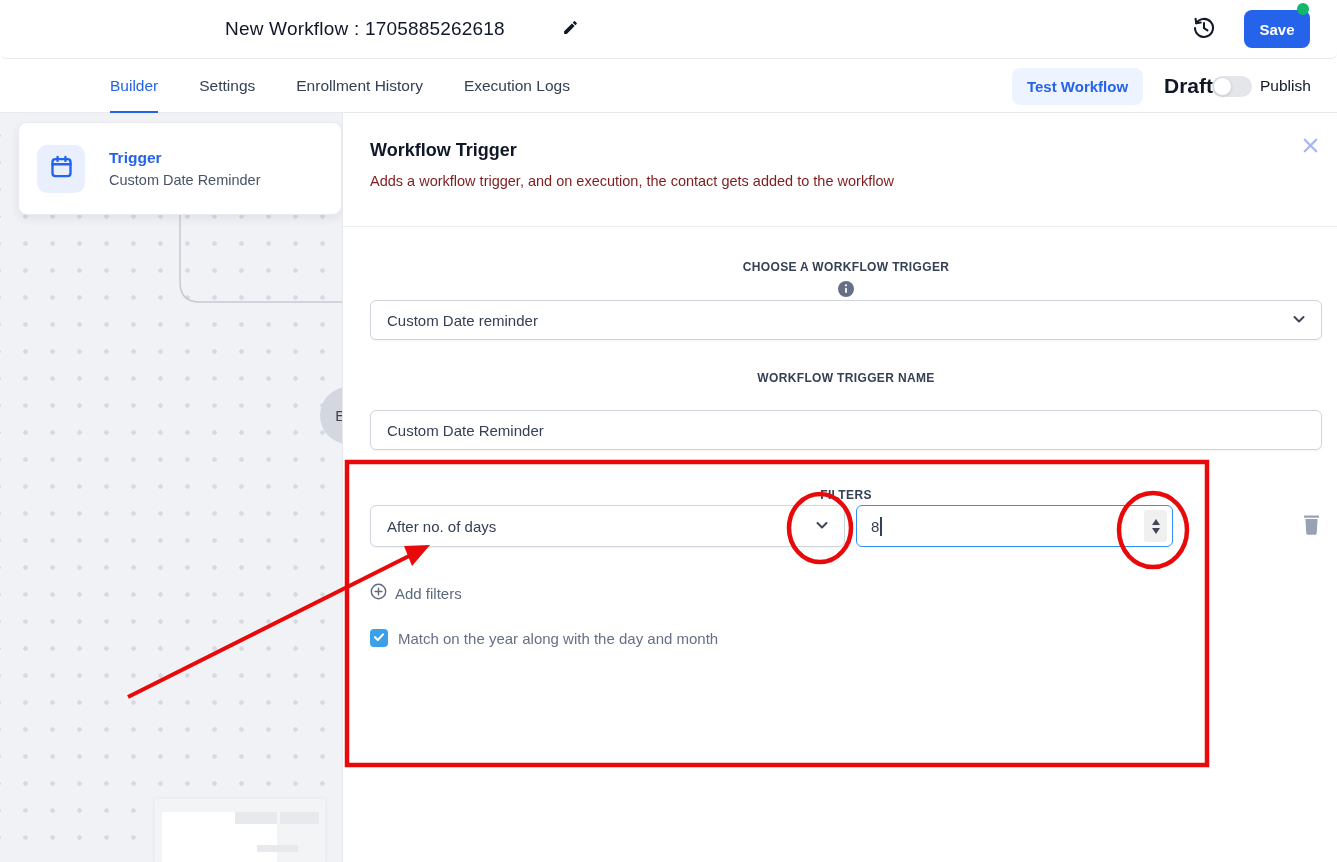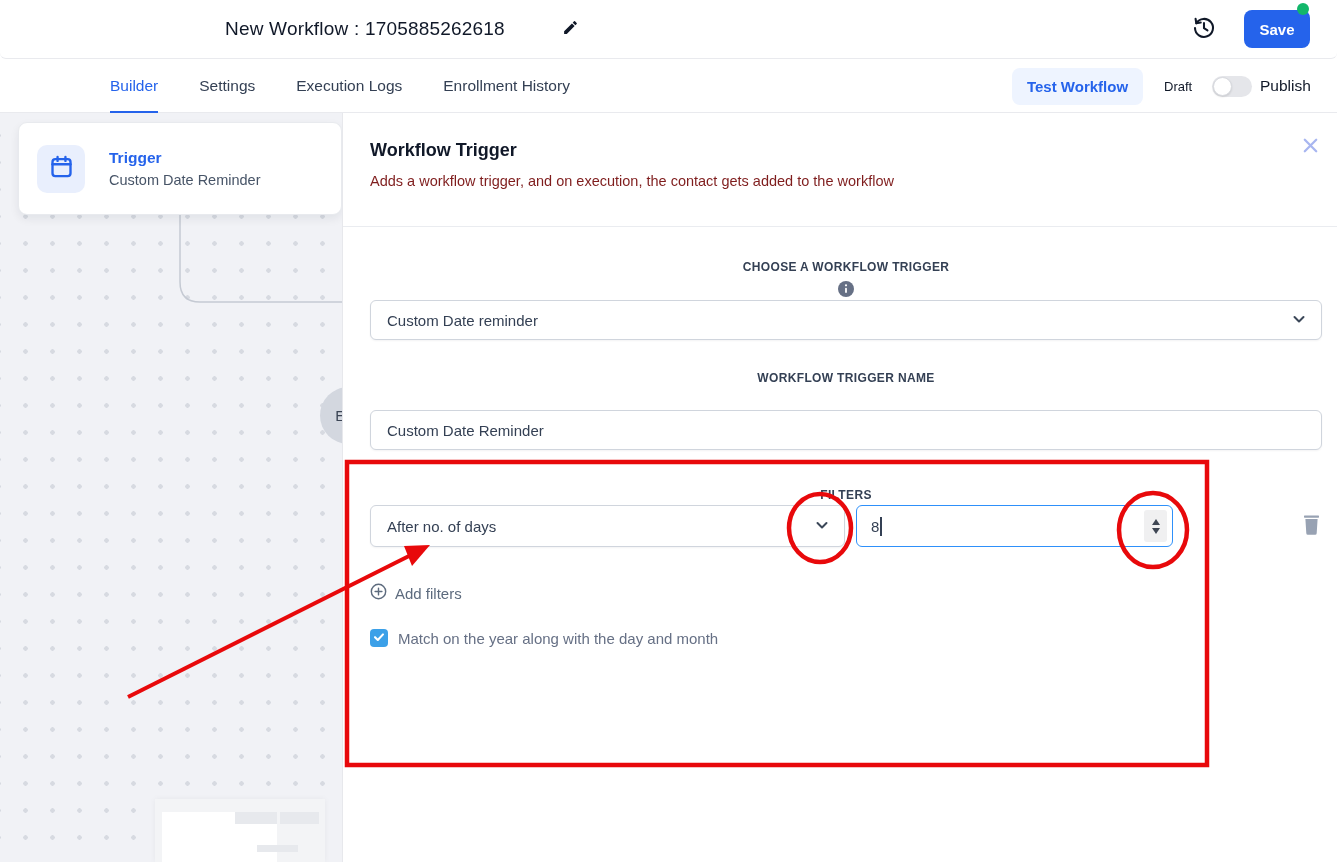--- a/index.html
+++ b/index.html
@@ -14,21 +14,21 @@
   .pencil-btn { position:absolute; left:556px; top:15px; width:28px; height:28px; display:flex; align-items:center; justify-content:center; cursor:pointer; background:none; border:none; }
   .clock-btn { position:absolute; left:1189px; top:14px; width:30px; height:30px; display:flex; align-items:center; justify-content:center; background:none; border:none; cursor:pointer; }
   .save-btn { position:absolute; left:1244px; top:10px; width:66px; height:38px; background:#2563eb; color:#fff; font-size:15px; font-weight:600; border:none; border-radius:8px; cursor:pointer; font-family:inherit; }
   .save-dot { position:absolute; left:1297px; top:3px; width:12px; height:12px; border-radius:50%; background:#12b76a; }
   
   .tabbar { position:absolute; top:59px; left:0; width:1337px; height:54px; background:#fff; border-bottom:1px solid #e9eaee; }
   .tabs { position:absolute; left:110px; top:0; height:54px; display:flex; }
   .tab { height:54px; display:flex; align-items:center; margin-right:41px; font-size:15.5px; color:#344054; cursor:pointer; border-bottom:2.5px solid transparent; padding-top:2px; }
   .tab.active { color:#2563eb; border-bottom-color:#2563eb; font-weight:500; }
   .test-btn { position:absolute; left:1012px; top:9px; width:131px; height:37px; background:#eef4ff; color:#2563eb; border:none; border-radius:8px; font-size:15px; font-weight:600; cursor:pointer; font-family:inherit; }
-  .draft-lbl { position:absolute; left:1164px; top:0; height:54px; display:flex; align-items:center; font-size:13px; color:#101828; }
+  .draft-lbl { position:absolute; left:1164px; top:0; height:54px; display:flex; align-items:center; font-size:21px; color:#101828;font-weight:bold; }
   .toggle { position:absolute; left:1212px; top:17px; width:40px; height:21px; border-radius:11px; background:#e5e6ea; cursor:pointer; }
   .toggle-knob { position:absolute; left:1px; top:1px; width:19px; height:19px; border-radius:50%; background:#fff; border:1px solid #d8dadf; box-shadow:0 1px 2px rgba(0,0,0,.12); }
   .publish-lbl { position:absolute; left:1260px; top:0; height:54px; display:flex; align-items:center; font-size:15.5px; color:#101828; }
   
   .canvas {
     position:absolute; top:113px; left:0; width:343px; height:749px; overflow:hidden;
     background-color:#f1f2f6;
     background-image:radial-gradient(#d7dae1 2px, transparent 2.5px);
     background-size:27px 27px; background-position:12px 9px;
     border-right:1px solid #e7e8ec;
@@ -95,22 +95,22 @@
       </span>
     </button>
     <button class="save-btn">Save</button>
     <div class="save-dot"></div>
   </div>
 
   <div class="tabbar">
     <div class="tabs">
       <div class="tab active">Builder</div>
       <div class="tab">Settings</div>
+      <div class="tab">Enrollment History</div>
       <div class="tab">Execution Logs</div>
-      <div class="tab">Enrollment History</div>
     </div>
     <button class="test-btn">Test Workflow</button>
     <div class="draft-lbl">Draft</div>
     <div class="toggle">
       <div class="toggle-knob"></div>
     </div>
     <div class="publish-lbl">Publish</div>
   </div>
 
   <div class="canvas">

